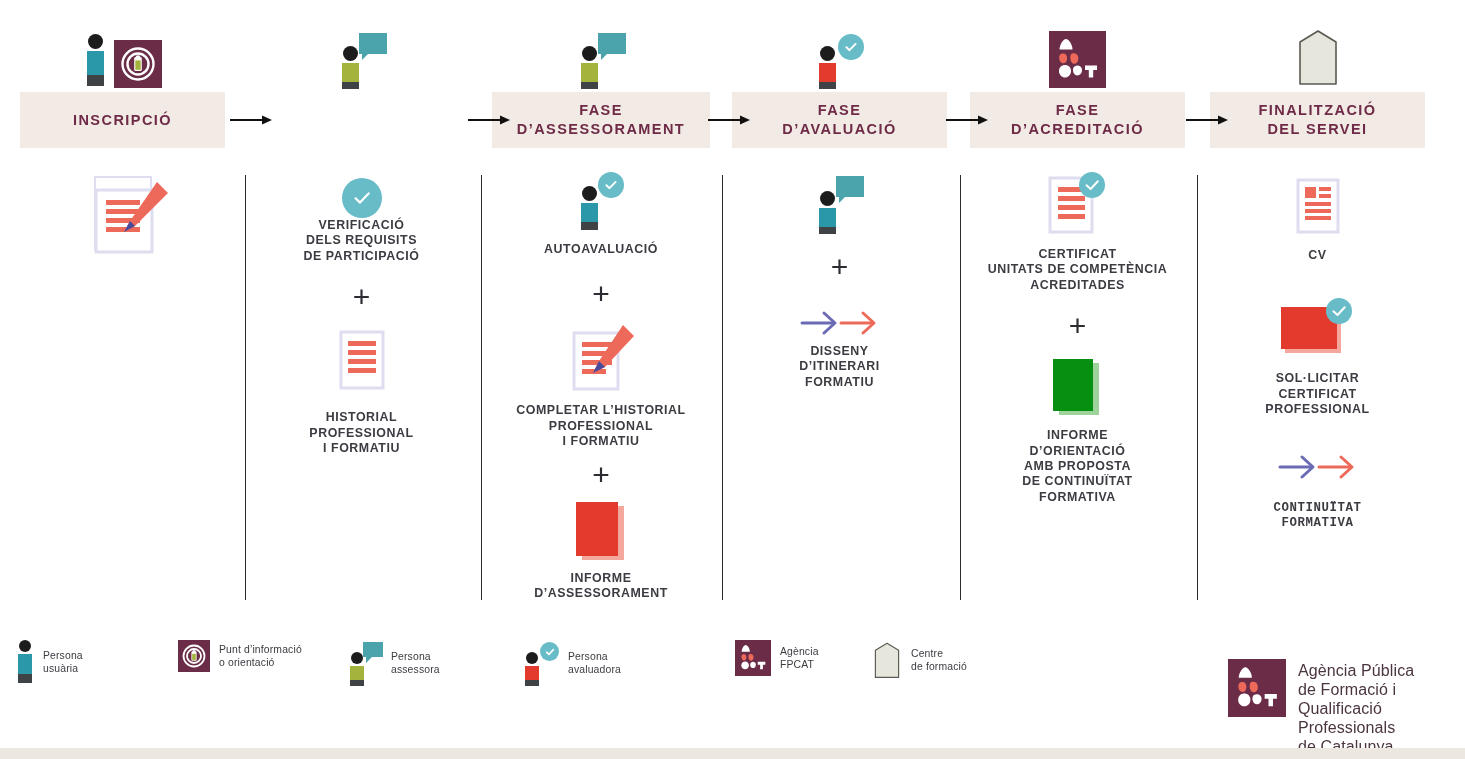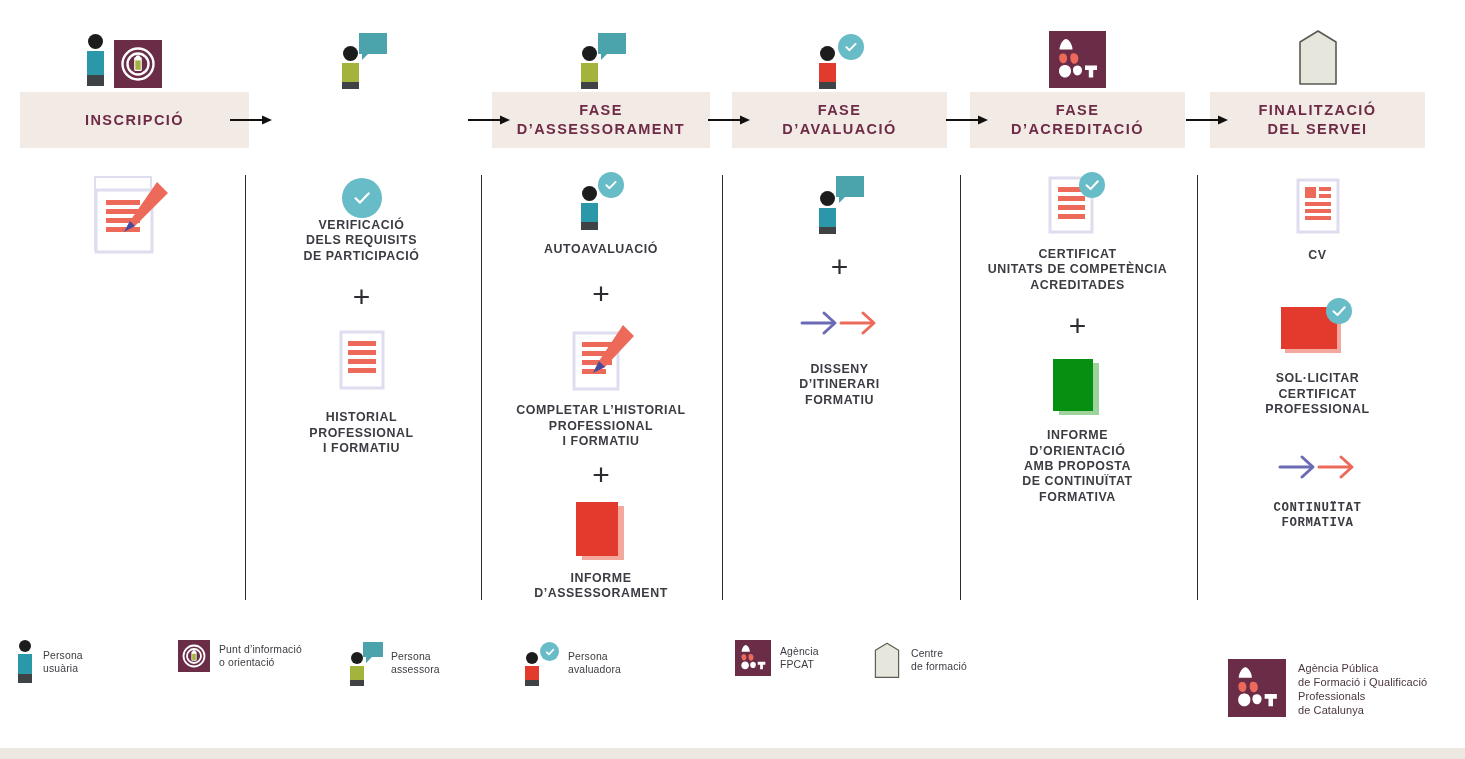--- a/index.html
+++ b/index.html
@@ -59,21 +59,21 @@
   .legend-row { position: absolute; left: 0; top: 640px; width: 1200px; height: 60px; }
   .legend-item { position: absolute; top: 0; display: flex; align-items: center; gap: 9px; }
   .legend-label {
     color: #3b3b42; font-size: 10.4px; line-height: 13px;
     white-space: pre-line; letter-spacing: 0.15px;
   }
 
   
   .brand-lockup { position: absolute; left: 1228px; top: 659px; display: flex; align-items: flex-start; gap: 12px; }
   .brand-text {
-    color: #4a3540; font-size: 11px; line-height: 14px;
+    color: #4a3540; font-size: 16px; line-height: 19px;
     white-space: pre-line; letter-spacing: 0.1px; padding-top: 2px;
   }
 
   .footer-strip { position: absolute; left: 0; top: 748px; width: 1465px; height: 11px; background: #ece7df; }
 
   
   .icon { position: relative; display: inline-block; }
   .person { position: relative; }
   .person .head { position: absolute; border-radius: 50%; background: #1c1c1c; }
   .person .torso { position: absolute; }
@@ -169,21 +169,21 @@
 
   <div class="top-icon-slot" style="left:1210px;width:215px;">
     <span class="icon center-icon" style="width:46px;height:62px;">
       <svg width="46" height="62" viewBox="0 0 46 62" aria-hidden="true">
         <path d="M5 16 L23 5 L41 16 L41 58 L5 58 Z" fill="#e6e6dc" stroke="#5a5a52" stroke-width="1.6" stroke-linejoin="round"></path>
       </svg>
     </span>
   </div>
 
   <div class="phase-header-row">
-    <div class="phase-bar" style="left:20px;width:229px;">
+    <div class="phase-bar" style="left:20px;width:205px;">
       <span class="phase-bar-label">INSCRIPCIÓ</span>
     </div>
     <div class="phase-bar" style="left:492px;width:218px;">
       <span class="phase-bar-label">FASE
 D’ASSESSORAMENT</span>
     </div>
     <div class="phase-bar" style="left:732px;width:215px;">
       <span class="phase-bar-label">FASE
 D’AVALUACIÓ</span>
     </div>
@@ -317,21 +317,21 @@
     </span>
     <span class="plus-sign" style="margin-top:20px;">+</span>
     <span class="icon" style="width:82px;height:34px;margin-top:26px;">
       <svg width="82" height="34" viewBox="0 0 82 34" aria-hidden="true">
         <path d="M3 17 H33" stroke="#6b6bb5" stroke-width="3" stroke-linecap="round"></path>
         <path d="M25 7 L36 17 L25 27" fill="none" stroke="#6b6bb5" stroke-width="3" stroke-linecap="round" stroke-linejoin="round"></path>
         <path d="M42 17 H72" stroke="#ed6a5a" stroke-width="3" stroke-linecap="round"></path>
         <path d="M64 7 L75 17 L64 27" fill="none" stroke="#ed6a5a" stroke-width="3" stroke-linecap="round" stroke-linejoin="round"></path>
       </svg>
     </span>
-    <span class="item-caption" style="margin-top:22px;">DISSENY
+    <span class="item-caption" style="margin-top:4px;">DISSENY
 D’ITINERARI
 FORMATIU</span>
   </div>
 
   <div class="col-content" style="left:970px;width:215px;">
     <span class="icon" style="width:60px;height:62px;margin-top:2px;">
       <svg width="60" height="62" viewBox="0 0 60 62" aria-hidden="true">
         <rect x="2" y="6" width="42" height="54" fill="#ffffff" stroke="#dfddf0" stroke-width="3"></rect>
         <rect x="10" y="15" width="27" height="5" fill="#ed6a5a"></rect>
         <rect x="10" y="24" width="27" height="5" fill="#ed6a5a"></rect>

